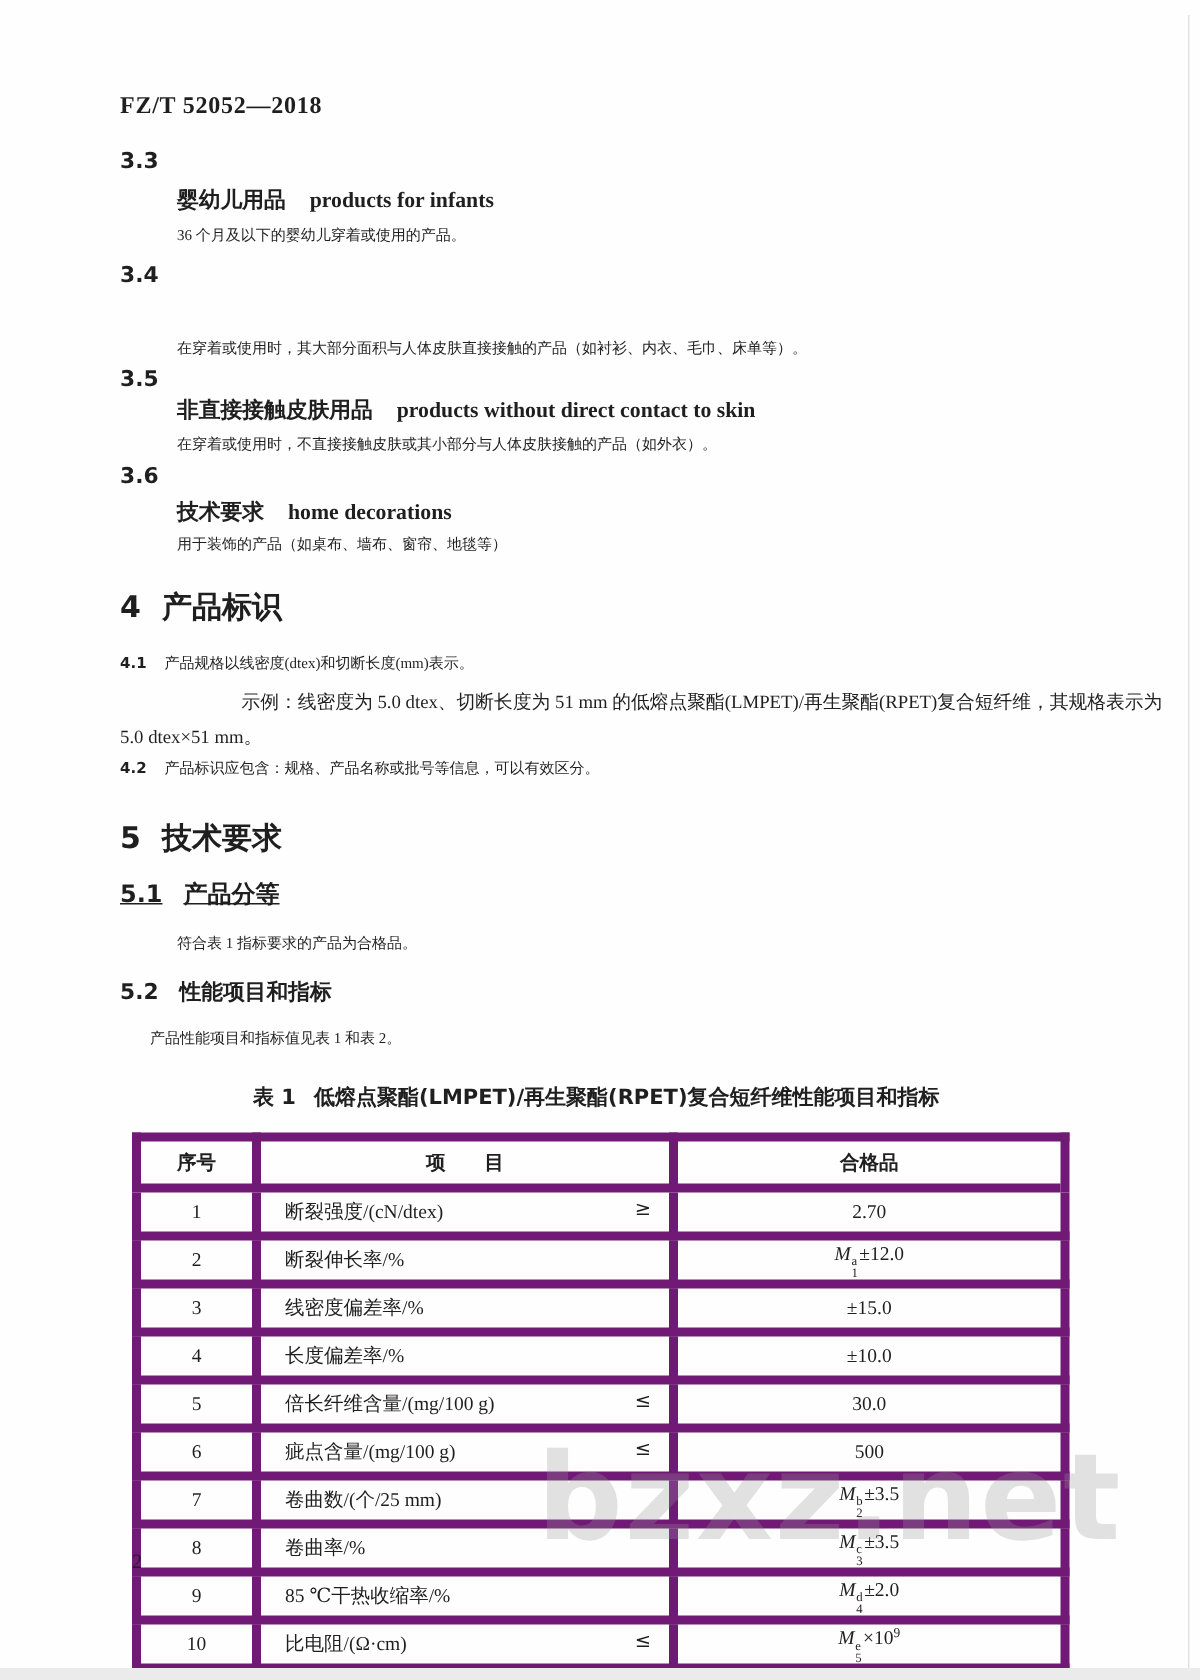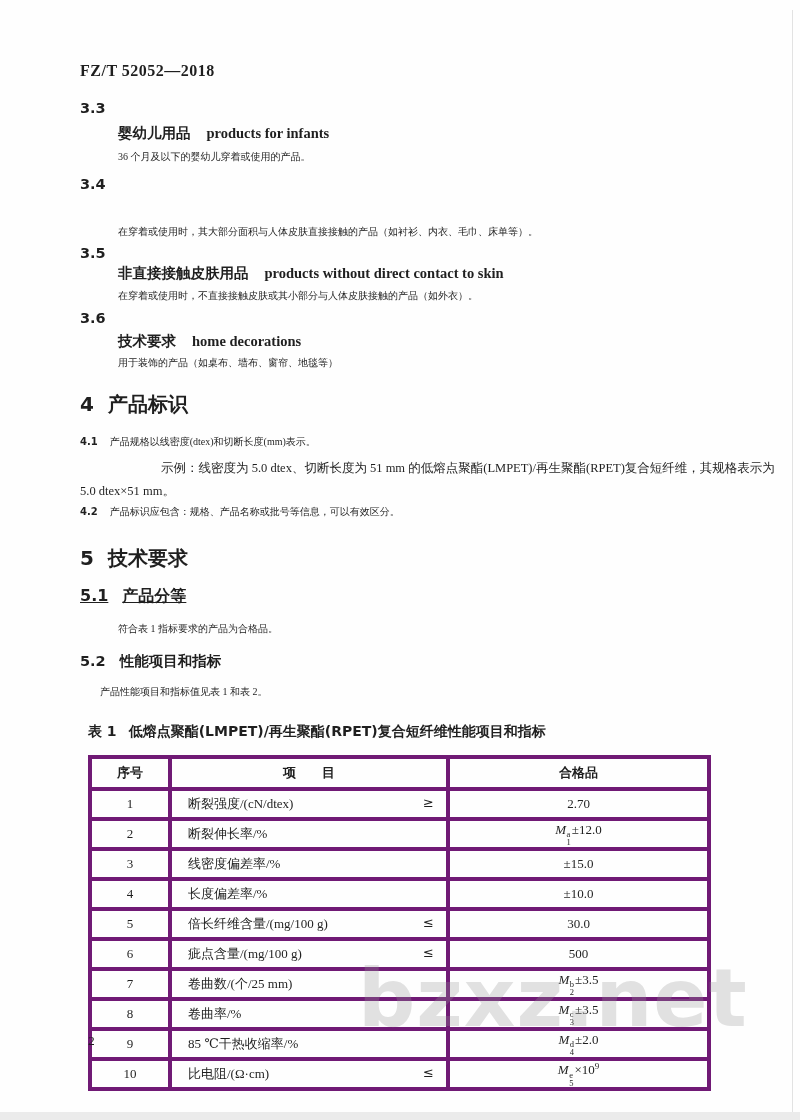--- a/index.html
+++ b/index.html
@@ -13,28 +13,28 @@
   .doc-code{font-size:16px;font-weight:700;letter-spacing:.5px;}
   .sec-num{font-size:14.5px;font-weight:700;font-family:"DejaVu Sans","Liberation Sans",sans-serif;}
   .term-line{font-size:14.5px;font-weight:700;font-family:"DejaVu Sans","Liberation Sans",sans-serif;}
   .term-en{margin-left:16px;font-family:"Liberation Serif","DejaVu Serif",serif;}
   .body-text{font-size:10px;}
   .clause .num{font-weight:700;font-family:"DejaVu Sans","Liberation Sans",sans-serif;margin-right:12px;}
   .chapter{font-size:20px;font-weight:700;font-family:"DejaVu Sans","Liberation Sans",sans-serif;}
   .chapter .num{margin-right:14px;}
   .example{font-size:12.5px;}
   .tbl-title{font-size:14px;font-weight:700;font-family:"DejaVu Sans","Liberation Sans",sans-serif;
-    width:619px;text-align:left;}
+    width:619px;text-align:center;}
   .tbl-title .tno{margin-right:12px;}
   table.t1{border-collapse:collapse;table-layout:fixed;width:619px;
     border:2px solid #2e2e2e;background:transparent;font-size:13px;}
   table.t1 col.c-no{width:80px;}
   table.t1 col.c-item{width:278px;}
   table.t1 col.c-val{width:261px;}
-  table.t1 th,table.t1 td{border:4px solid #701a75;padding:0 8px;height:26px;
+  table.t1 th,table.t1 td{border:6px solid #701a75;padding:0 8px;height:26px;
     font-weight:400;text-align:center;overflow:hidden;}
   table.t1 th{height:28px;font-weight:700;font-family:"DejaVu Sans","Liberation Sans",sans-serif;
     border-bottom:1px solid #555;}
   table.t1 td.item-cell{text-align:left;padding-left:16px;padding-right:12px;}
   table.t1 td.item-cell .op{float:right;font-family:"DejaVu Sans",sans-serif;}
   .stack{display:inline-flex;flex-direction:column;align-items:flex-start;
     font-size:8.5px;line-height:8px;vertical-align:-3.5px;margin:0 1px 0 0.5px;}
   .mi{font-style:italic;}
   .watermark{
     position:absolute;left:358px;top:952px;z-index:5;pointer-events:none;

